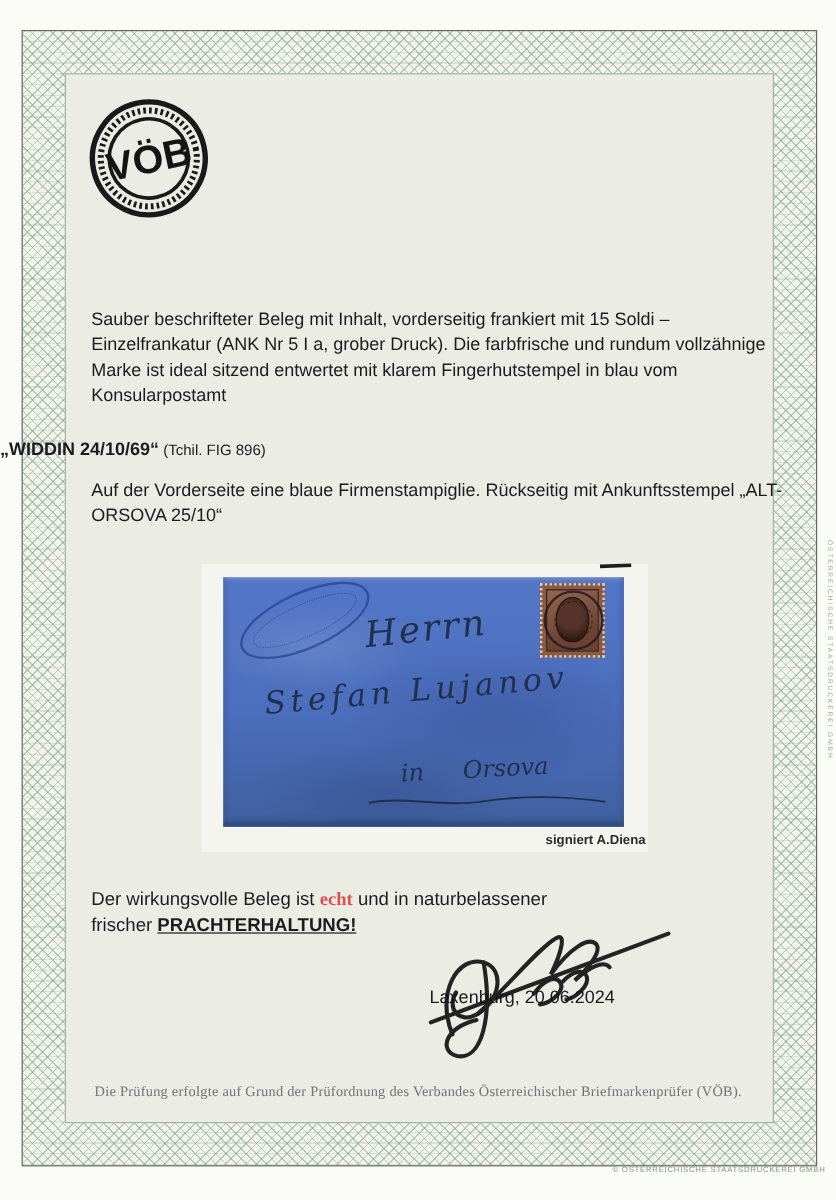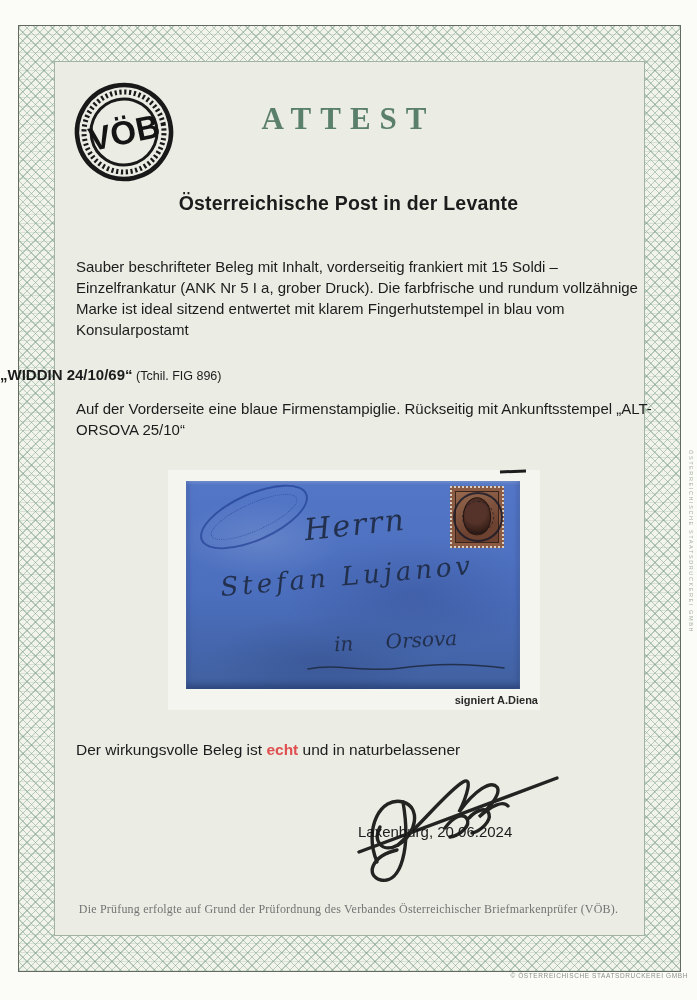--- a/index.html
+++ b/index.html
@@ -80,21 +80,21 @@
     position:absolute;font-family:"DejaVu Serif",serif;font-style:italic;
     color:#22304d;white-space:nowrap;
   }
   .addr1{left:118px;top:26px;font-size:30px;transform:rotate(-6deg);letter-spacing:2px;}
   .addr2{left:34px;top:80px;font-size:26px;transform:rotate(-5deg);letter-spacing:4px;}
   .addr3{left:148px;top:148px;font-size:20px;transform:rotate(-3deg);word-spacing:26px;}
   .flourish{position:absolute;left:120px;top:178px;}
   .caption{position:absolute;right:2px;bottom:4px;font-size:11px;font-weight:bold;color:#2a2a2a;}
   
   .verdict{position:absolute;left:76px;top:739px;font-size:15.5px;line-height:22px;}
-  .verdict .genuine{font-weight:bold;}
+  .verdict .genuine{font-weight:bold;font-family:Liberation Serif, serif;}
   .verdict .cond{font-weight:bold;text-decoration:underline;}
   .place-date{position:absolute;left:358px;top:823px;font-size:15px;}
   .signature{position:absolute;left:345px;top:762px;z-index:5;}
   
   .footer{
     position:absolute;left:0;right:0;top:902px;text-align:center;
     font-family:"Liberation Serif",serif;font-size:12px;color:#737373;letter-spacing:.2px;
   }
   .copyright{
     position:absolute;right:9px;top:972px;font-size:6.5px;color:#8b9187;letter-spacing:.6px;
@@ -115,24 +115,22 @@
 
   <div class="vob-seal">
     <svg viewBox="0 0 104 104" width="104" height="104">
       <circle cx="52" cy="52" r="47" fill="none" stroke="#191919" stroke-width="4.5"></circle>
       <circle cx="52" cy="52" r="33" fill="none" stroke="#191919" stroke-width="3"></circle>
       <circle cx="52" cy="52" r="40" fill="none" stroke="#191919" stroke-width="5" stroke-dasharray="2.2 2.6"></circle>
       <text x="52" y="64" text-anchor="middle" font-family="Liberation Sans, sans-serif" font-size="33" font-weight="bold" fill="#141414">VÖB</text>
     </svg>
   </div>
 
-  <div class="attest">ATTEST</div>
 
 
-  <div class="heading">Österreichische Post in der Levante</div>
 
 
   <div class="p p2">Sauber beschrifteter Beleg mit Inhalt, vorderseitig frankiert mit 15 Soldi – Einzelfrankatur (ANK Nr 5 I a, grober Druck). Die farbfrische und rundum vollzähnige Marke ist ideal sitzend entwertet mit klarem Fingerhutstempel in blau vom Konsularpostamt</div>
 
   <div class="cancel"><span class="q">„WIDDIN 24/10/69“</span><span class="ref"> (Tchil. FIG 896)</span></div>
 
   <div class="p p3">Auf der Vorderseite eine blaue Firmenstampiglie. Rückseitig mit Ankunftsstempel „ALT-ORSOVA 25/10“</div>
 
   <div class="photo">
     <div class="corner-mark"></div>
@@ -153,20 +151,21 @@
       <div class="hand addr3">in Orsova</div>
       <svg class="flourish" width="200" height="18" viewBox="0 0 200 18">
         <path d="M2,10 C 30,4 60,14 95,9 S 160,4 198,9" fill="none" stroke="#22304d" stroke-width="1.6" stroke-linecap="round"></path>
       </svg>
     </div>
     <div class="caption">signiert A.Diena</div>
   </div>
 
   <div class="verdict">
     <div><span>Der wirkungsvolle Beleg  ist </span><span class="genuine" style="color:#e04f4f">echt</span><span> und in naturbelassener</span></div>
+    <div><span>frischer </span><span class="cond">PRACHTERHALTUNG!</span></div>
   </div>
 
   <div class="place-date">Laxenburg, 20.06.2024</div>
 
   <svg class="signature" width="230" height="130" viewBox="0 0 230 130">
     <g fill="none" stroke="#141414" stroke-width="3.4" stroke-linecap="round" opacity="0.93">
       <path d="M32,100 C 18,66 36,34 58,40 C 76,45 72,72 53,83 C 37,92 27,78 35,65"></path>
       <path d="M58,40 C 66,86 56,122 36,118 C 20,114 26,94 52,88"></path>
       <path d="M53,83 C 80,58 104,28 118,20 C 128,14 122,34 114,50 C 130,28 146,18 152,25 C 157,32 142,48 134,55 C 146,44 158,38 163,44"></path>
       <path d="M100,66 C 108,55 118,50 122,57 C 126,64 114,74 105,75 M 124,56 C 132,47 142,45 144,52 C 146,59 136,69 127,71"></path>

